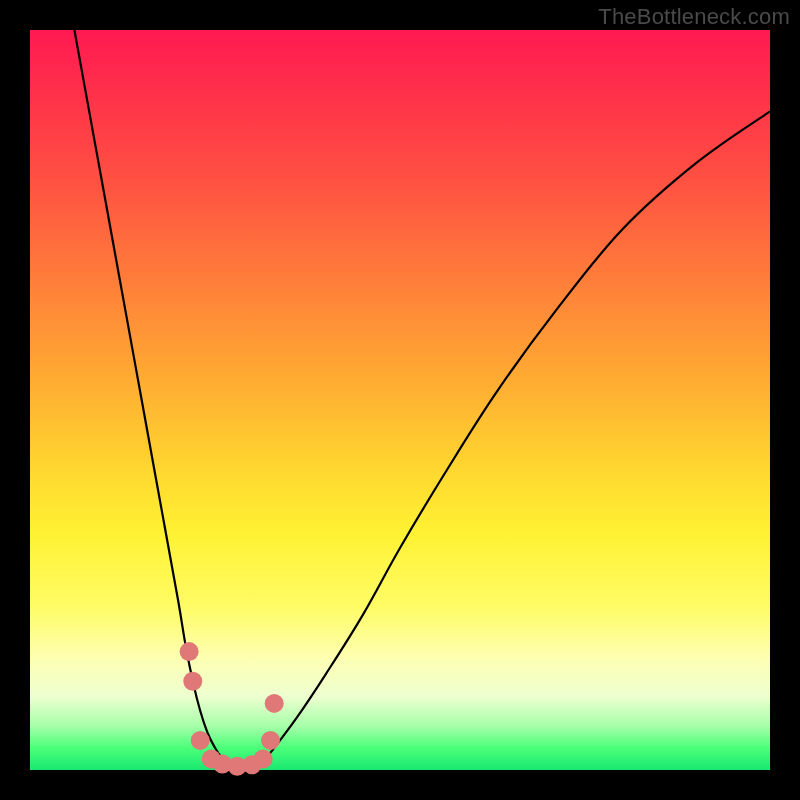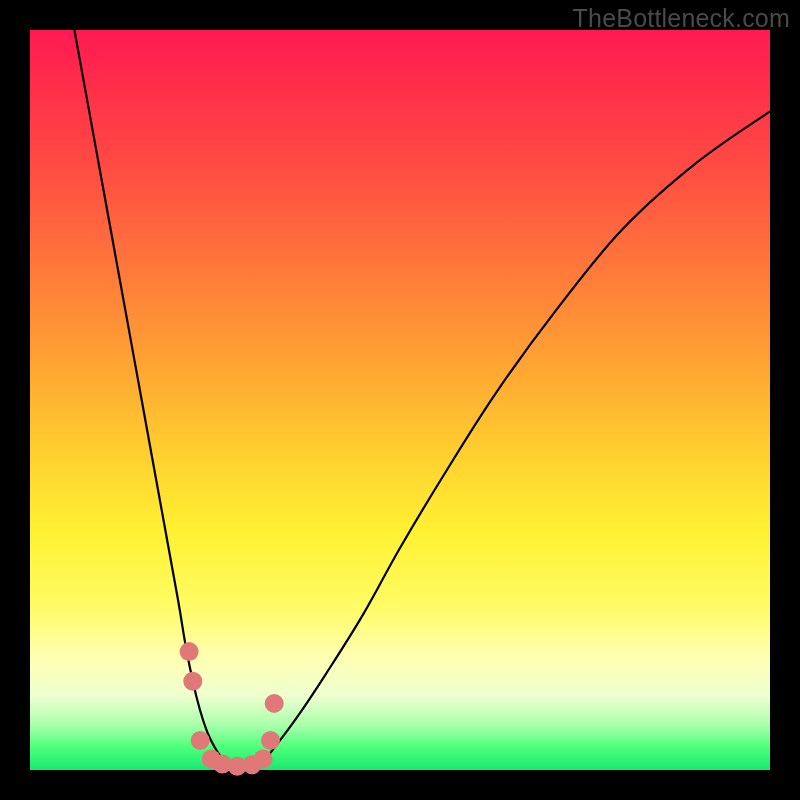--- a/index.html
+++ b/index.html
@@ -41,21 +41,21 @@
       #a8ffaa 94%,
       #4cff7a 97%,
       #18e870 100%
     );
   }
   .watermark {
     position: absolute;
     top: 4px;
     right: 10px;
     color: #4a4a4a;
-    font-size: 25px;
+    font-size: 22px;
     font-weight: 500;
     letter-spacing: 0.2px;
     user-select: none;
   }
   svg.curves {
     position: absolute;
     left: 0;
     top: 0;
     width: 740px;
     height: 740px;

